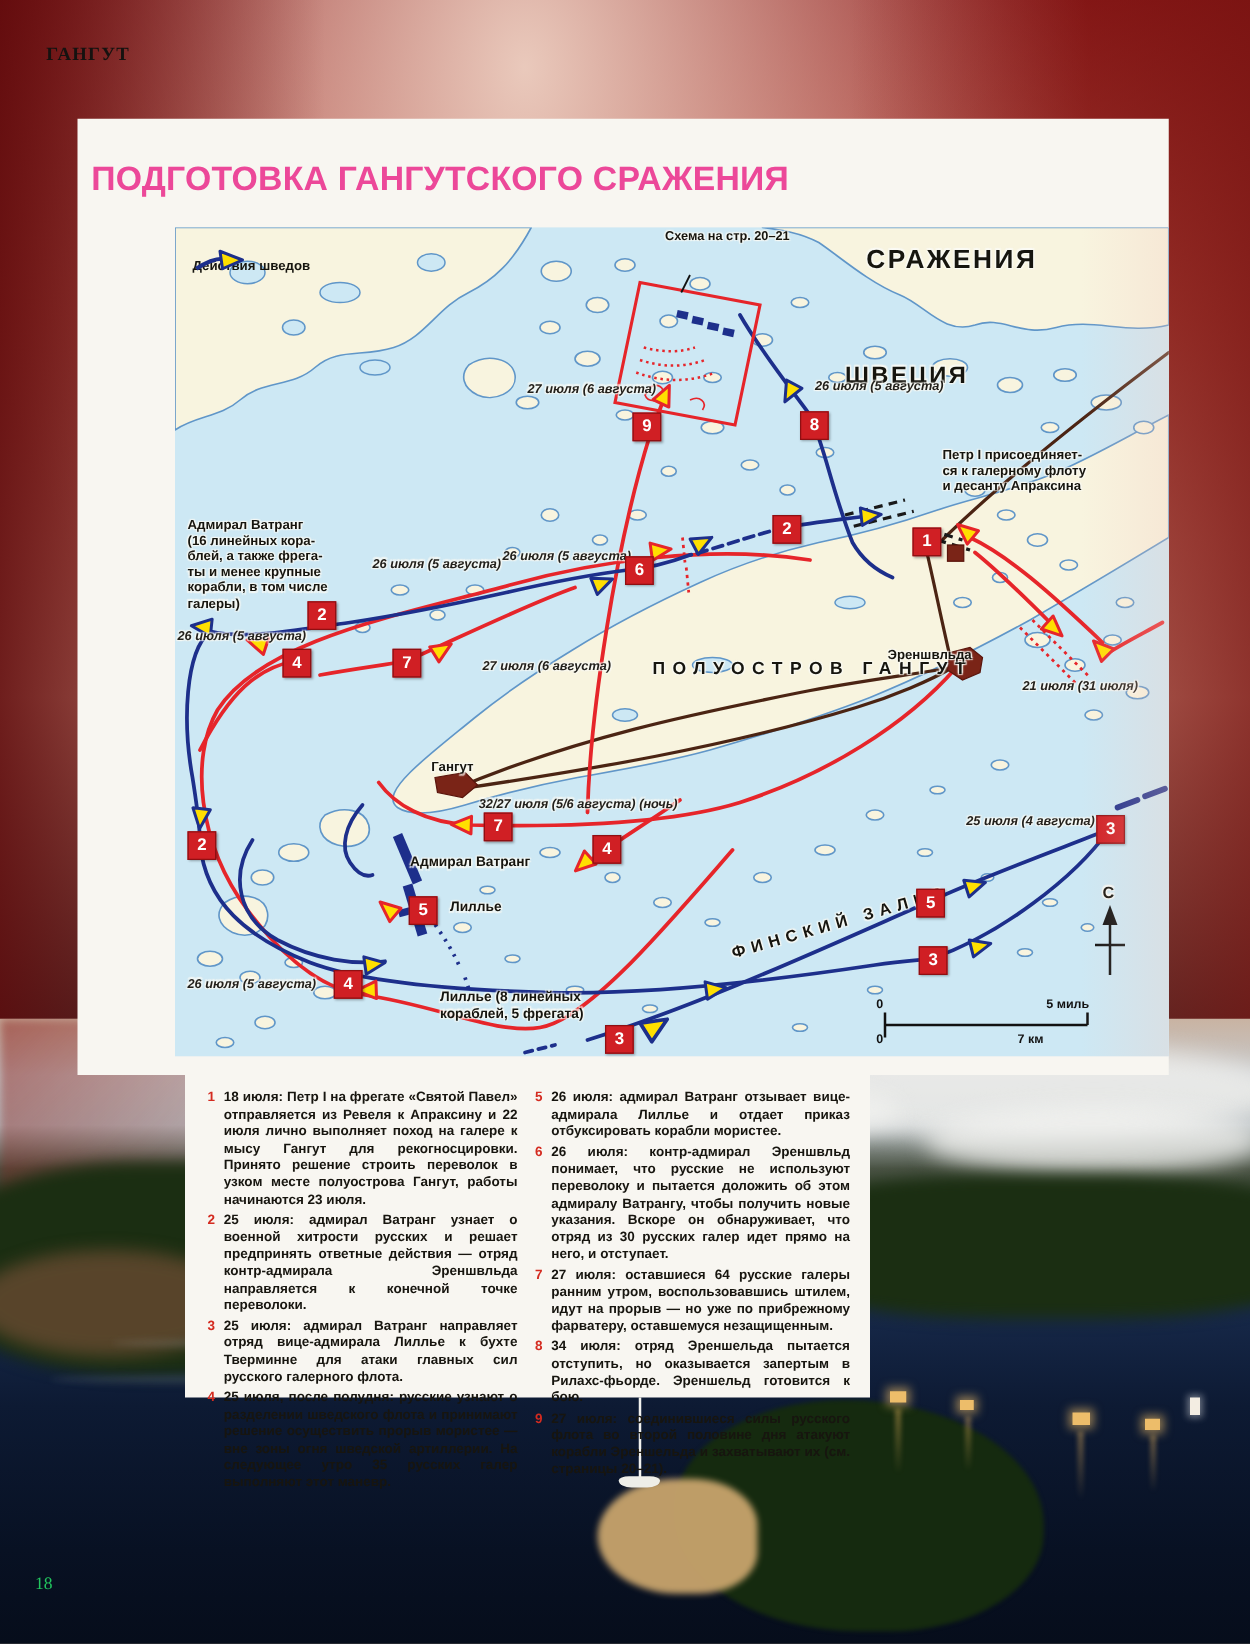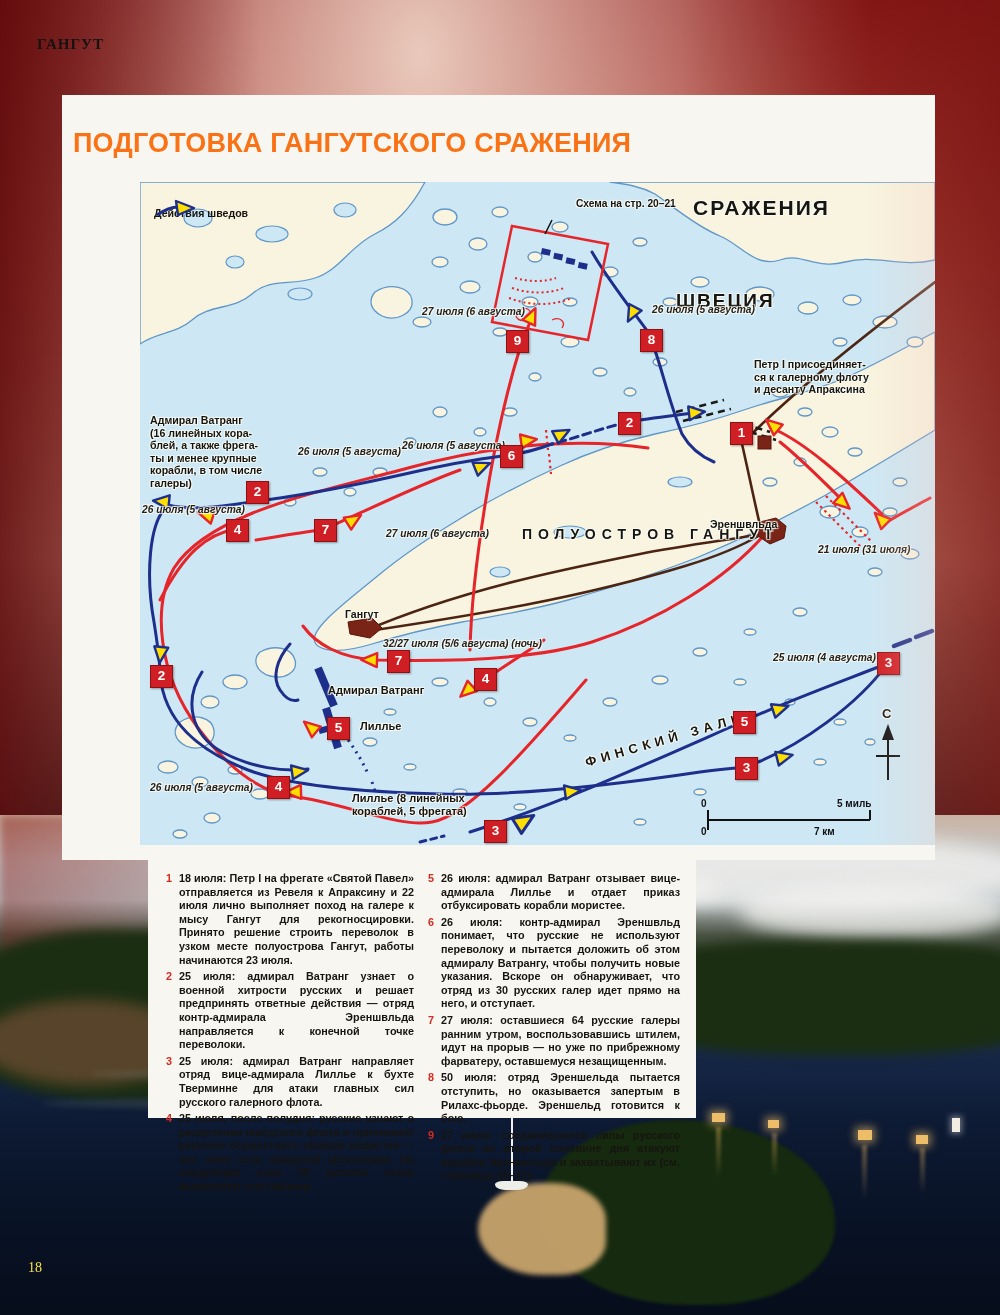--- a/index.html
+++ b/index.html
@@ -27,28 +27,28 @@
   .photo-redwash{left:0;top:0;width:300px;height:190px;
     background:linear-gradient(135deg, rgba(140,30,25,.55), rgba(140,30,25,0) 70%);filter:blur(4px);}
   .streak{position:absolute;background:rgba(190,205,220,.14);filter:blur(3px);border-radius:50%;}
   .island{left:540px;top:305px;width:295px;height:185px;background:#152a0f;
     border-radius:46% 54% 42% 50%;filter:blur(1.5px);}
   .irock{left:478px;top:368px;width:128px;height:92px;background:#c8a46c;border-radius:55% 45% 40% 55%;filter:blur(2.5px);opacity:.95;}
   .boat-mast{left:511px;top:303px;width:2px;height:68px;background:#f2f2ee;}
   .boat-hull{left:495px;top:366px;width:33px;height:9px;background:#eeeee8;border-radius:40% 40% 50% 50%/60% 60% 100% 100%;}
   .house{position:absolute;background:#edbd6a;box-shadow:0 0 8px 3px rgba(245,195,105,.55);}
   .refl{position:absolute;width:5px;background:linear-gradient(180deg,rgba(240,185,95,.4),rgba(240,185,95,0));filter:blur(1.5px);}
-  .pagenum{left:28px;top:1260px;color:#fde047;font-family:"Liberation Serif",serif;font-size:14px;}
+  .pagenum{left:28px;top:1260px;color:#22c55e;font-family:"Liberation Serif",serif;font-size:14px;}
 
   
   .panel-top{left:62px;top:95px;width:873px;height:765px;background:#f8f6f1;}
   .panel-bottom{left:148px;top:860px;width:548px;height:258px;background:#f8f6f1;}
   .kicker{left:37px;top:36px;color:#151210;font-family:"Liberation Serif",serif;
           font-weight:700;font-size:15px;letter-spacing:1px;}
-  .title{left:73px;top:128px;color:#f97316;font-weight:700;font-size:27px;letter-spacing:.2px;}
+  .title{left:73px;top:128px;color:#ec4899;font-weight:700;font-size:27px;letter-spacing:.2px;}
 
   
   .map{left:140px;top:182px;width:795px;height:663px;background:#cde8f4;}
   .map svg{position:absolute;left:0;top:0;}
   .map::after{content:"";position:absolute;right:0;top:0;width:70px;height:100%;
      background:linear-gradient(270deg, rgba(243,205,193,.30), rgba(243,205,193,0));pointer-events:none;}
   .lbl{position:absolute;color:#16150f;
        text-shadow:-1px -1px 1px rgba(250,250,245,.85),1px -1px 1px rgba(250,250,245,.85),
                    -1px 1px 1px rgba(250,250,245,.85),1px 1px 1px rgba(250,250,245,.85);}
   .lbl-big{font-weight:700;font-size:21px;letter-spacing:2px;}
@@ -341,21 +341,21 @@
   <div class="legend">
     <div class="legend-row">
       <svg width="44" height="22">
         <path d="M3,17 C12,11 18,9 24,9" stroke="#1d2f8b" stroke-width="3.2" fill="none"></path>
         <path d="M22,3 L40,10 L24,17 Z" fill="#ffdf00" stroke="#1d2f8b" stroke-width="2.4" stroke-linejoin="round"></path>
       </svg>
       <span>Действия шведов</span>
     </div>
   </div>
 
-  <div class="lbl lbl-small" style="left:392px;top:16px;margin-left:44px;">Схема на стр. 20–21</div>
+  <div class="lbl lbl-small" style="left:392px;top:2px;">Схема на стр. 20–21</div>
   <div class="lbl lbl-big" style="left:553px;top:14px;">СРАЖЕНИЯ</div>
   <div class="lbl lbl-big" style="left:536px;top:108px;font-size:19px;text-align:right;">ШВЕЦИЯ</div>
   <div class="lbl lbl-region" style="left:382px;top:344px;">ПОЛУОСТРОВ  ГАНГУТ</div>
   <div class="lbl lbl-region" style="left:442px;top:548px;font-size:13px;letter-spacing:5px;transform:rotate(-16deg);">ФИНСКИЙ  ЗАЛИВ</div>
   <div class="lbl lbl-bold" style="left:614px;top:176px;width:126px;">Петр I присоединяет-
 ся к галерному флоту
 и десанту Апраксина</div>
   <div class="lbl lbl-bold" style="left:10px;top:232px;width:120px;">Адмирал   Ватранг
 (16 линейных кора-
 блей, а также фрега-
@@ -408,15 +408,15 @@
 <div class="col col-1">
   <div class="tl-item"><span class="tl-num">1</span><span>18 июля: Петр I на фрегате «Святой Павел» отправляется из Ревеля к Апраксину и 22 июля лично выполняет поход на галере к мысу Гангут для рекогносцировки. Принято решение строить переволок в узком месте полуострова Гангут, работы начинаются 23 июля.</span></div>
   <div class="tl-item"><span class="tl-num">2</span><span>25 июля: адмирал Ватранг узнает о военной хитрости русских и решает предпринять ответные действия — отряд контр-адмирала Эреншвльда направляется к конечной точке переволоки.</span></div>
   <div class="tl-item"><span class="tl-num">3</span><span>25 июля: адмирал Ватранг направляет отряд вице-адмирала Лиллье к бухте Тверминне для атаки главных сил русского галерного флота.</span></div>
   <div class="tl-item"><span class="tl-num">4</span><span>25 июля, после полудня: русские узнают о разделении шведского флота и принимают решение осуществить прорыв мористее — вне зоны огня шведской артиллерии. На следующее утро 35 русских галер выполняют этот маневр.</span></div>
 </div>
 <div class="col col-2">
   <div class="tl-item"><span class="tl-num">5</span><span>26 июля: адмирал Ватранг отзывает вице-адмирала Лиллье и отдает приказ отбуксировать корабли мористее.</span></div>
   <div class="tl-item"><span class="tl-num">6</span><span>26 июля: контр-адмирал Эреншвльд понимает, что русские не используют переволоку и пытается доложить об этом адмиралу Ватрангу, чтобы получить новые указания. Вскоре он обнаруживает, что отряд из 30 русских галер идет прямо на него, и отступает.</span></div>
   <div class="tl-item"><span class="tl-num">7</span><span>27 июля: оставшиеся 64 русские галеры ранним утром, воспользовавшись штилем, идут на прорыв — но уже по прибрежному фарватеру, оставшемуся незащищенным.</span></div>
-  <div class="tl-item"><span class="tl-num">8</span><span>50 июля: отряд Эреншельда пытается отступить, но оказывается запертым в Рилахс-фьорде. Эреншельд готовится к бою.</span></div>
+  <div class="tl-item"><span class="tl-num">8</span><span>34 июля: отряд Эреншельда пытается отступить, но оказывается запертым в Рилахс-фьорде. Эреншельд готовится к бою.</span></div>
   <div class="tl-item"><span class="tl-num">9</span><span>27 июля: соединившиеся силы русского флота во второй половине дня атакуют корабли Эреншельда и захватывают их (см. страницы 20–21).</span></div>
 </div>
 
 </body></html>

